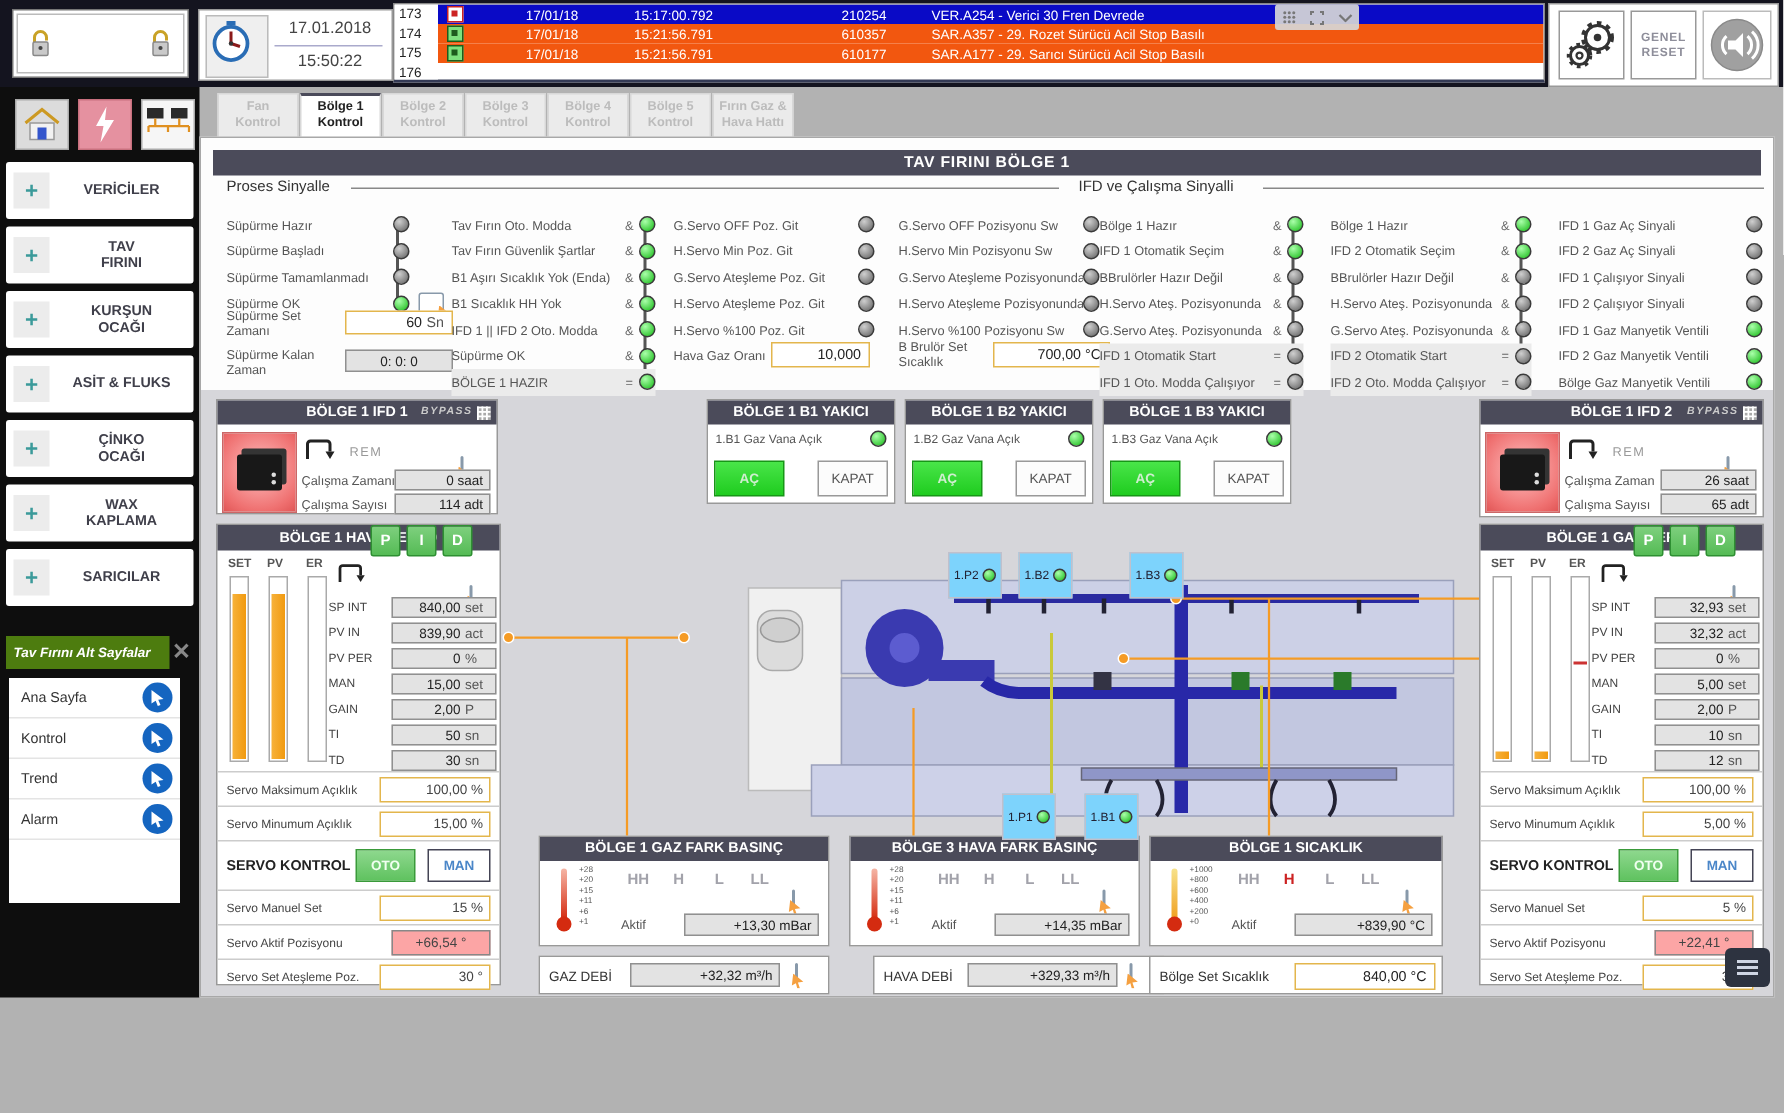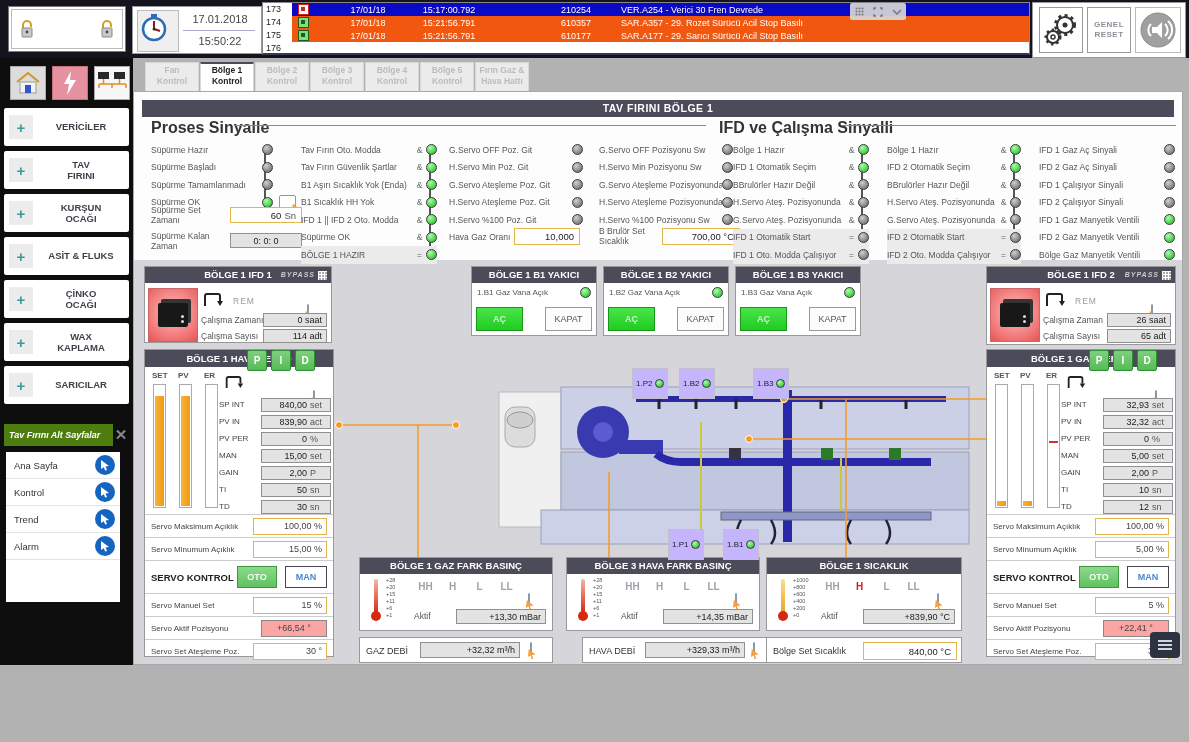--- a/index.html
+++ b/index.html
@@ -50,21 +50,21 @@
   .srowi .slbl{flex:1;padding-left:8px;font-size:9.5px;color:#333}
   .bluedot{width:20px;height:20px;border-radius:50%;background:#1565c0;margin-right:5px;display:flex;align-items:center;justify-content:center;flex:0 0 auto}
   
   .tabs{position:absolute;left:145px;top:62px;display:flex;gap:1px}
   .tab{width:52px;height:27px;background:#ebebeb;border:1px solid #d8d8d8;font-size:8.5px;color:#bcbcbc;text-align:center;white-space:pre-line;line-height:1.25;padding-top:2px;font-weight:bold}
   .tab.active{background:#fff;color:#222;border-top:2px solid #4a4a5a;padding-top:1px}
   
   .main{position:absolute;left:133px;top:91px;width:1050px;height:574px;background:#fdfdfd;border:1px solid #a8a8a8;box-sizing:border-box}
   .lowerbg{position:absolute;left:0;top:168px;width:1048px;height:404px;background:#d6d6da}
   .titlebar{position:absolute;left:8px;top:8px;width:1032px;height:17px;background:#4b4b5a;color:#fff;font-weight:bold;font-size:10.5px;text-align:center;line-height:17px;letter-spacing:.5px}
-  .legend{position:absolute;font-size:16px;font-weight:bold;color:#333}
+  .legend{position:absolute;font-size:10px;font-weight:normal;color:#333}
   .hline{position:absolute;height:1px;background:#888}
   .sigcol{position:absolute}
   .sigrow{display:flex;align-items:center;height:17.5px;font-size:8.5px;color:#555;position:relative}
   .sigrow .lbl{flex:1;white-space:nowrap;overflow:hidden}
   .sigrow .op{width:13px;text-align:center;color:#666}
   .sigrow.hl{background:#ebebeb}
   .led{width:11px;height:11px;border-radius:50%;border:1px solid #3a3a3a;box-sizing:border-box;flex:0 0 auto}
   .led.green{background:radial-gradient(circle at 35% 30%,#aaffaa,#14b814)}
   .led.gray{background:radial-gradient(circle at 35% 30%,#cfcfcf,#5e5e5e)}
   .chain{position:absolute;width:2px;background:#555}
@@ -117,21 +117,21 @@
   .tube{position:absolute;left:2px;top:0;width:4px;height:34px;border-radius:2px}
   .tube.red{background:linear-gradient(#f5b5a5,#d42b10)}
   .tube.orange{background:linear-gradient(#f7e28a,#f0a020)}
   .bulb{position:absolute;left:-1px;top:32px;width:10px;height:10px;border-radius:50%}
   .bulb.red{background:#d42b10}
   .tscale{position:absolute;left:26px;top:19px;font-size:5.5px;color:#555;line-height:7px}
   .levels{position:absolute;left:52px;top:23px;display:flex}
   .levels span{width:27px;text-align:center;font-size:10px;font-weight:bold;color:#a2a2aa}
   .levels span.on{color:#cc2222}
   .aktif{position:absolute;left:54px;top:53px;font-size:8.5px;color:#555}
-  .chip{position:absolute;height:31px;background:#c4b5fd;border:1px solid #c0c0cc;display:flex;align-items:center;gap:3px;padding:0 3px;font-size:8px;color:#223;box-sizing:border-box}
+  .chip{position:absolute;height:31px;background:#7dd3fc;border:1px solid #c0c0cc;display:flex;align-items:center;gap:3px;padding:0 3px;font-size:8px;color:#223;box-sizing:border-box}
   .chip .led{width:9px;height:9px}
   .floatwidget{position:absolute;left:1150px;top:632px;width:30px;height:26px;background:#2d3340;border-radius:4px;display:flex;align-items:center;justify-content:center;z-index:9}
   .floatwidget span{display:block;width:14px;height:2px;background:#cfd6e4;box-shadow:0 4px 0 #cfd6e4,0 -4px 0 #cfd6e4}
   svg{display:block}
 </style>
 </head>
 <body>
 
 <div class="screen">
 

